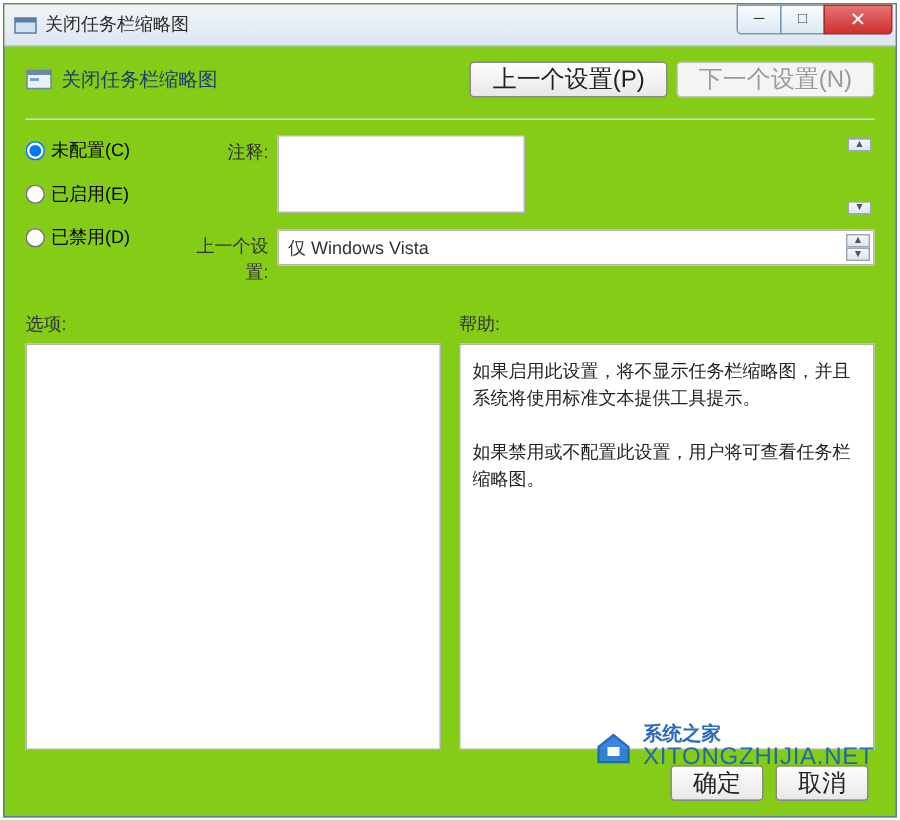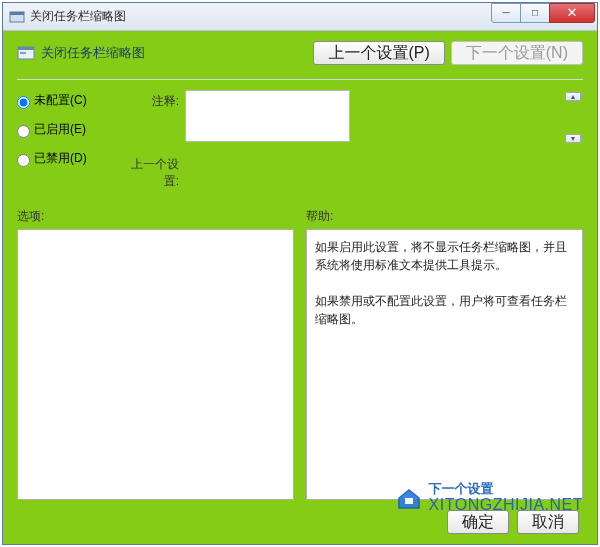--- a/index.html
+++ b/index.html
@@ -120,21 +120,21 @@
     }
     .radio-col {
       display: flex;
       flex-direction: column;
       gap: 12px;
       padding-top: 2px;
       width: 90px;
     }
     .radio-item {
       display: flex;
-      align-items: flex-end;
+      align-items: center;
       gap: 4px;
     }
     .radio-item input { margin: 0; }
     .form-col {
       flex: 1;
       display: flex;
       flex-direction: column;
       gap: 8px;
     }
     .form-row {
@@ -299,20 +299,27 @@
             <div class="spinner" style="top:2px;">
               <div class="spinner-btn">▲</div>
             </div>
             <div class="spinner" style="top:auto;bottom:2px;">
               <div class="spinner-btn">▼</div>
             </div>
           </div>
         </div>
         <div class="form-row">
           <div class="form-label">上一个设置:</div>
+          <div class="platform-box">
+            <span>仅 Windows Vista</span>
+            <div class="spinner">
+              <div class="spinner-btn">▲</div>
+              <div class="spinner-btn">▼</div>
+            </div>
+          </div>
         </div>
       </div>
     </div>
 
     <div class="panes-row">
       <div class="pane-col">
         <div class="pane-label">选项:</div>
         <div class="pane"></div>
       </div>
       <div class="pane-col">
@@ -325,19 +332,19 @@
       <div class="btn">确定</div>
       <div class="btn">取消</div>
     </div>
 
     <div class="watermark">
       <svg width="28" height="28" viewBox="0 0 28 28">
         <path d="M4 14 L14 6 L24 14 L24 24 L4 24 Z" fill="#2a7de1" stroke="#1a5fb4" stroke-width="1.5"></path>
         <rect x="10" y="14" width="8" height="6" fill="#fff"></rect>
       </svg>
       <div class="watermark-text">
-        <span style="font-weight:bold;">下一个设置</span>
+        <span style="font-weight:bold;">系统之家</span>
         <span class="watermark-sub">XITONGZHIJIA.NET</span>
       </div>
     </div>
 
   </div>
 </div>
 
 </body></html>

